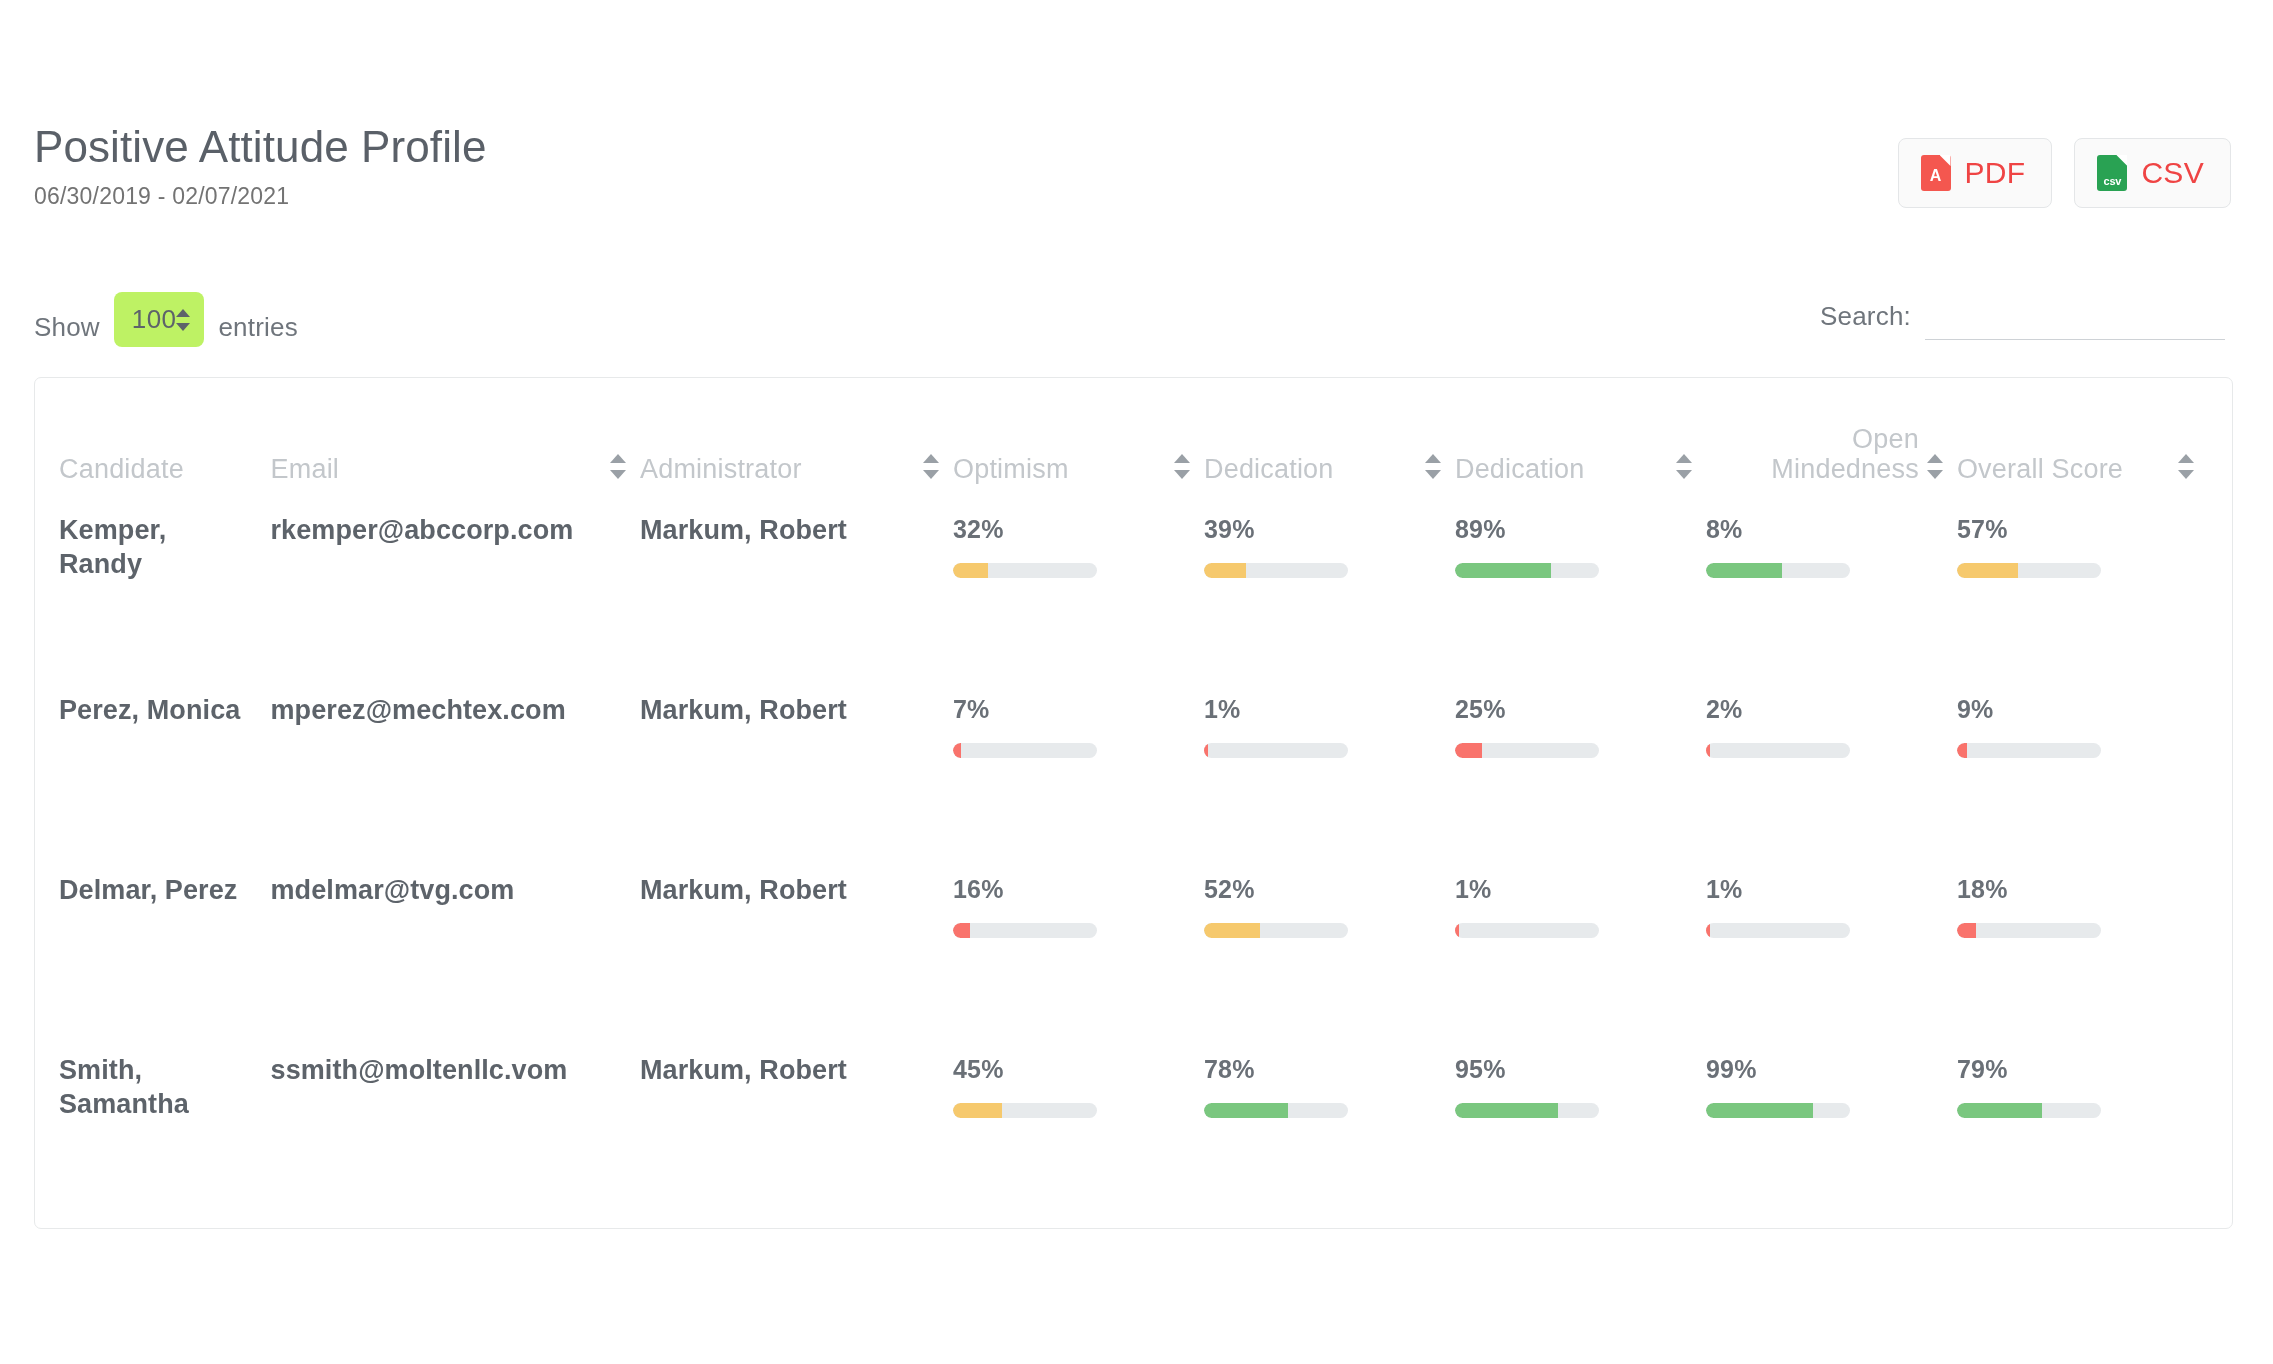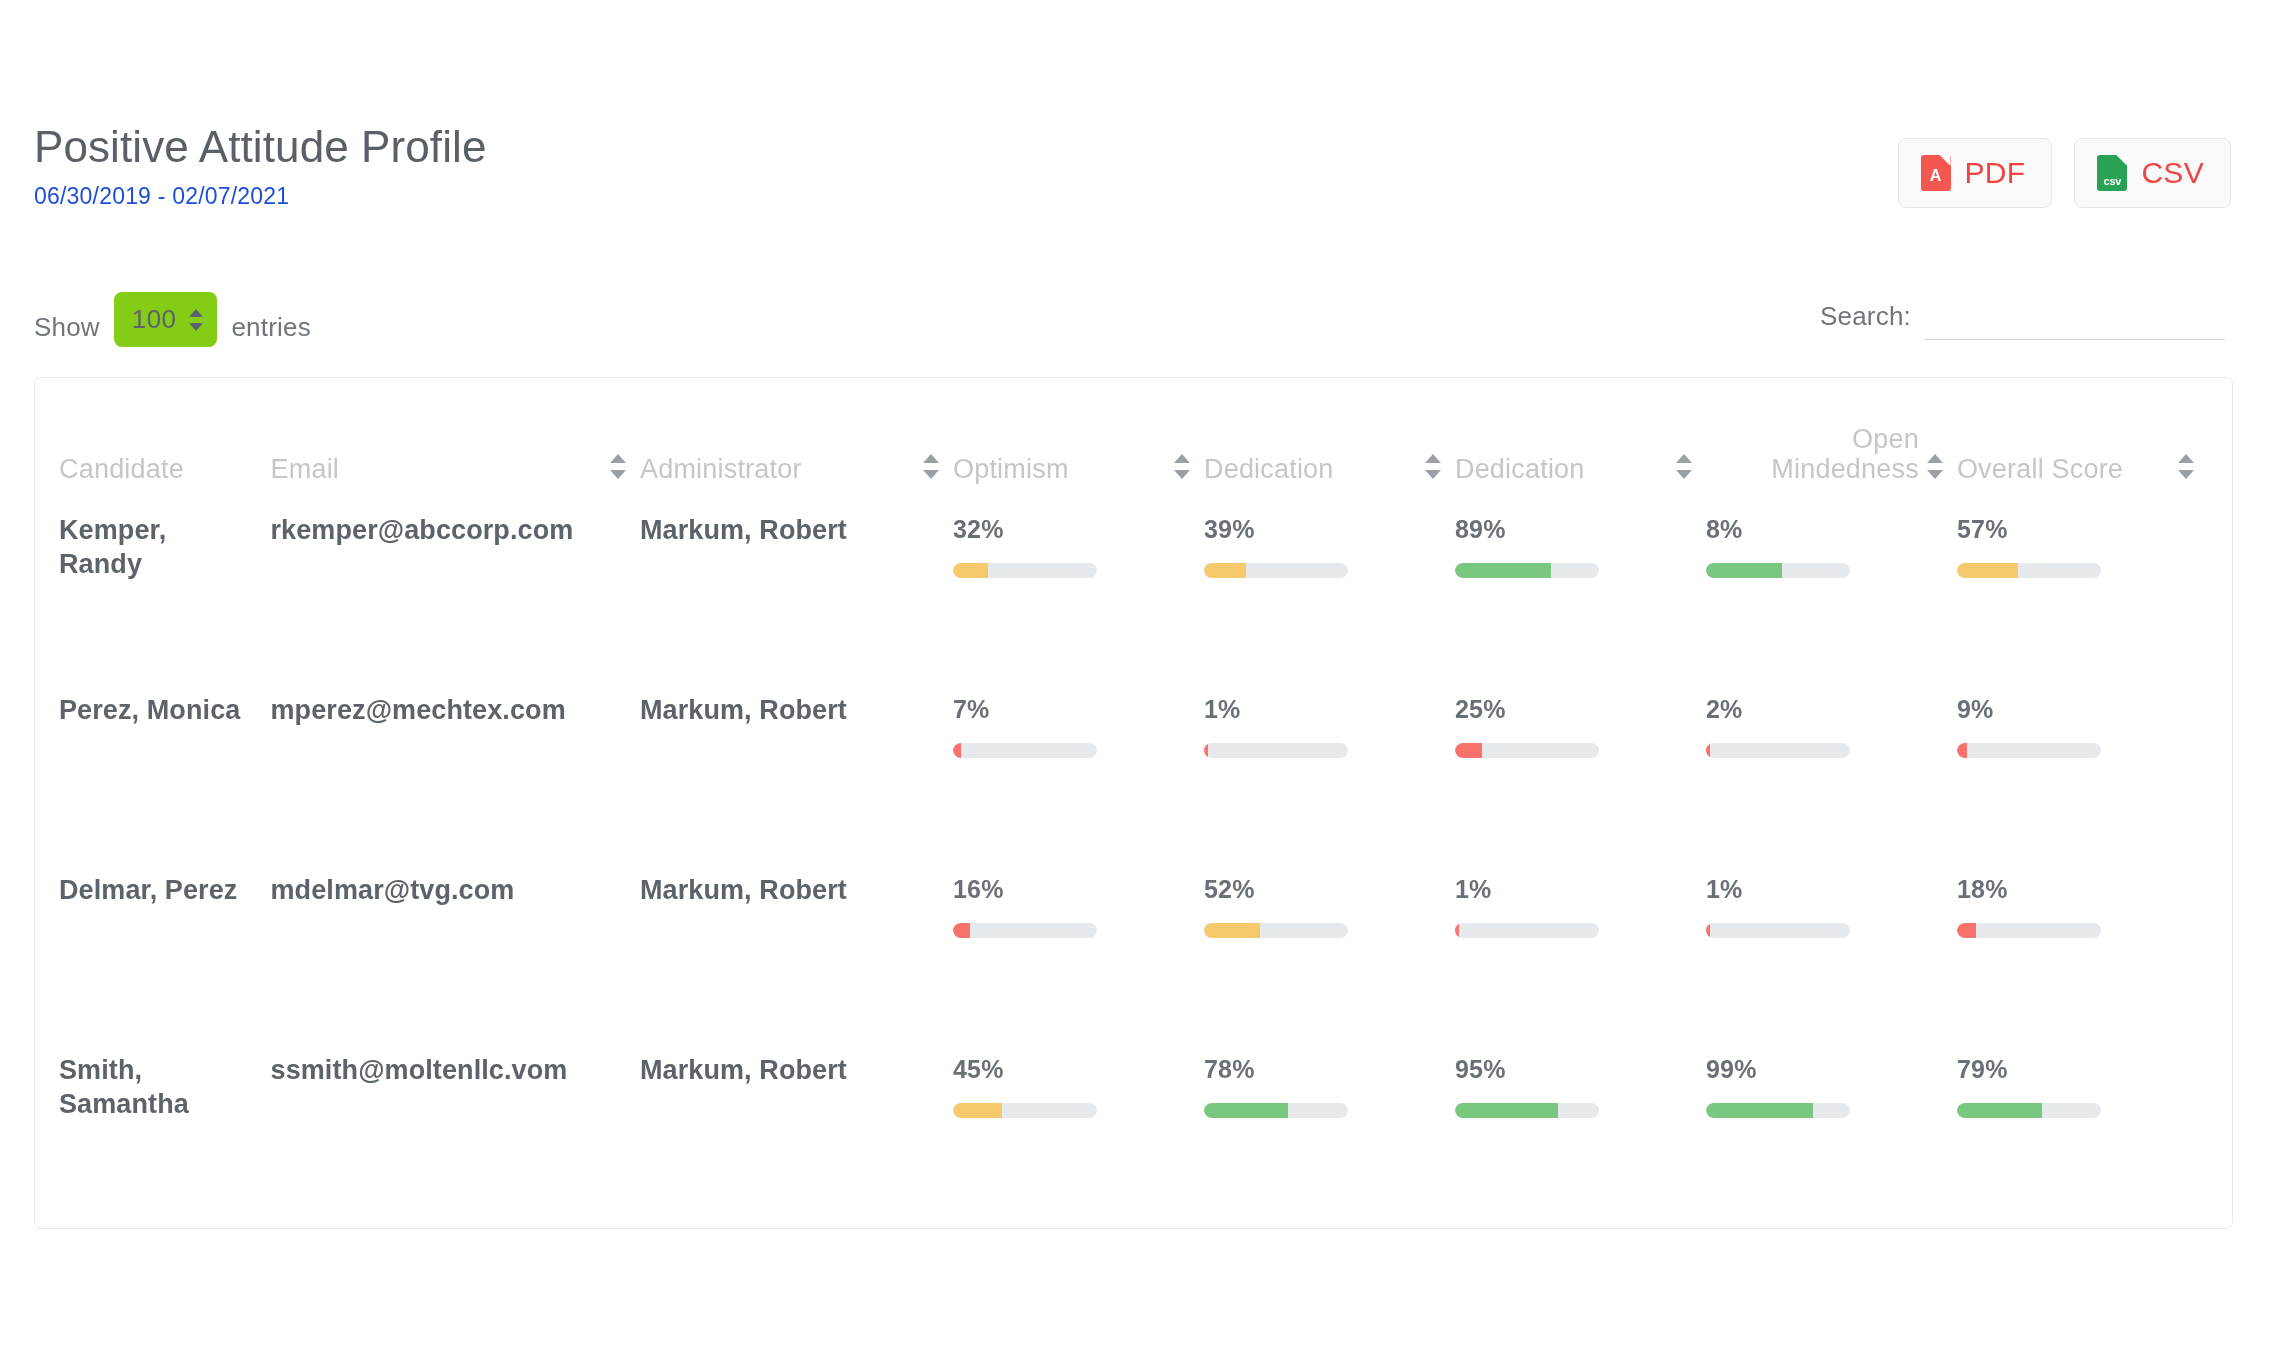--- a/index.html
+++ b/index.html
@@ -31,21 +31,21 @@
   .page-title {
     font-size: 44px;
     font-weight: 400;
     color: #5a6068;
     letter-spacing: 0.1px;
     line-height: 1.05;
     margin: 0;
   }
   .page-subtitle {
     font-size: 23px;
-    color: #1d4ed8;
+    color: #737373;
     margin-top: 13px;
     letter-spacing: 0.2px;
   }
 
   .export-buttons {
     display: flex;
     gap: 22px;
     padding-top: 14px;
     padding-right: 2px;
   }
@@ -106,25 +106,24 @@
     align-items: center;
     font-size: 26px;
     color: #6f757c;
     gap: 0;
   }
   .length-label { letter-spacing: 0.2px; margin-top: 16px; }
   .select-wrap {
     position: relative;
     display: inline-flex;
     align-items: center;
-    background: #84cc16;
+    background: #bef264;
     border-radius: 8px;
     padding: 12px 14px 12px 18px;
     margin: 0 14px;
-    gap: 13px;
   }
   .select-value {
     font-size: 26px;
     color: #5d636a;
     letter-spacing: 0.4px;
   }
   .spinner {
     display: flex;
     flex-direction: column;
     justify-content: center;

